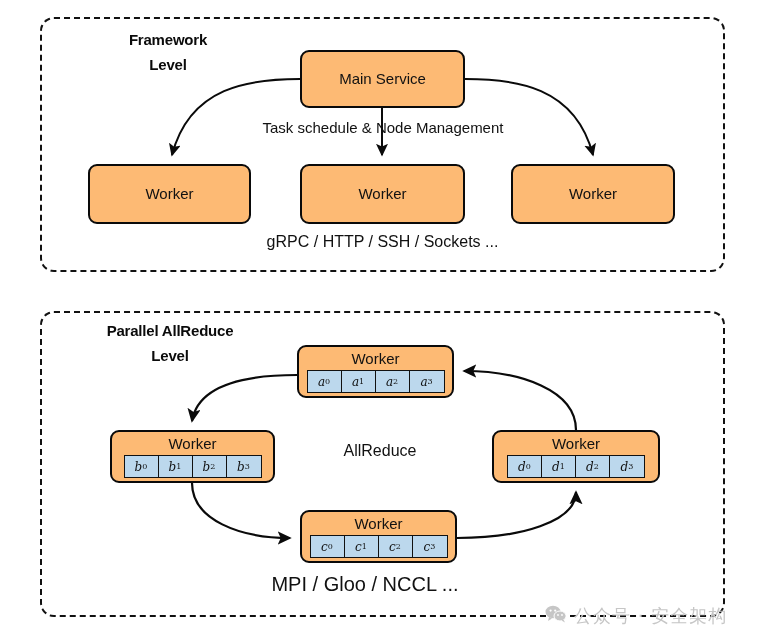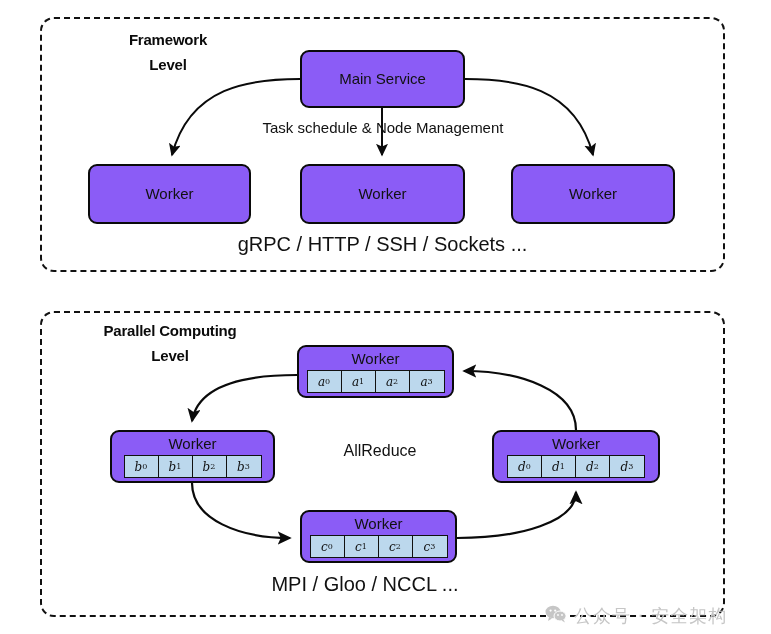--- a/index.html
+++ b/index.html
@@ -32,21 +32,21 @@
     color:#0b0b0b;
     white-space:pre-line;
     text-align:center;
   }
   #title-framework{left:78px;top:27px;width:180px;}
   #title-parallel{left:55px;top:318px;width:230px;}
 
   
   .node{
     position:absolute;
-    background:#8b5cf6;
+    background:#fdba74;
     border:2px solid #0a0a0a;
     border-radius:9px;
     box-sizing:border-box;
     display:flex;
     flex-direction:column;
     align-items:center;
     justify-content:center;
   }
   .node-label{
     font-size:15px;
@@ -89,21 +89,21 @@
 
   
   .caption{
     position:absolute;
     font-size:15px;
     color:#111111;
     text-align:center;
     white-space:nowrap;
   }
   #caption-task{left:212px;top:119px;width:342px;font-size:15px;}
-  #caption-protocols{left:180px;top:233px;width:405px;font-size:20px;}
+  #caption-protocols{left:180px;top:233px;width:405px;font-size:16px;}
   #caption-allreduce{left:305px;top:442px;width:150px;font-size:16px;}
   #caption-collectives{left:205px;top:573px;width:320px;font-size:20px;}
 
   
   #watermark{
     position:absolute;
     left:545px;top:580px;
     display:flex;align-items:center;gap:7px;
     color:#c6c6c6;
     font-size:18px;
@@ -137,21 +137,21 @@
   </div>
   <div class="node" id="fw-worker-2">
     <span class="node-label">Worker</span>
   </div>
 
   <div class="caption" id="caption-task">Task schedule &amp; Node Management</div>
   <div class="caption" id="caption-protocols">gRPC / HTTP / SSH / Sockets ...</div>
 
   <div class="panel" id="panel-parallel"></div>
 
-  <div class="panel-title" id="title-parallel">Parallel Computing
+  <div class="panel-title" id="title-parallel">Parallel AllReduce
 Level</div>
 
   <div class="node with-cells" id="pc-worker-a">
     <span class="node-label">Worker</span>
     <div class="cells">
         <div class="cell">a<sub>0</sub></div>
         <div class="cell">a<sub>1</sub></div>
         <div class="cell">a<sub>2</sub></div>
         <div class="cell">a<sub>3</sub></div>
       </div>

